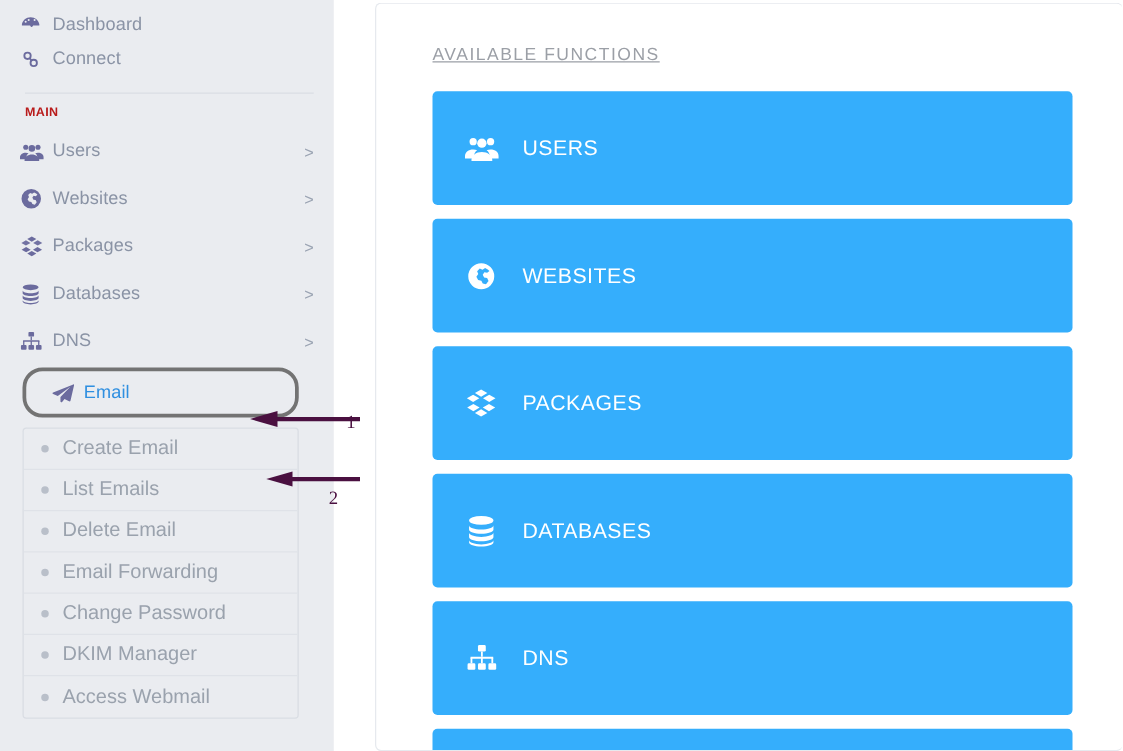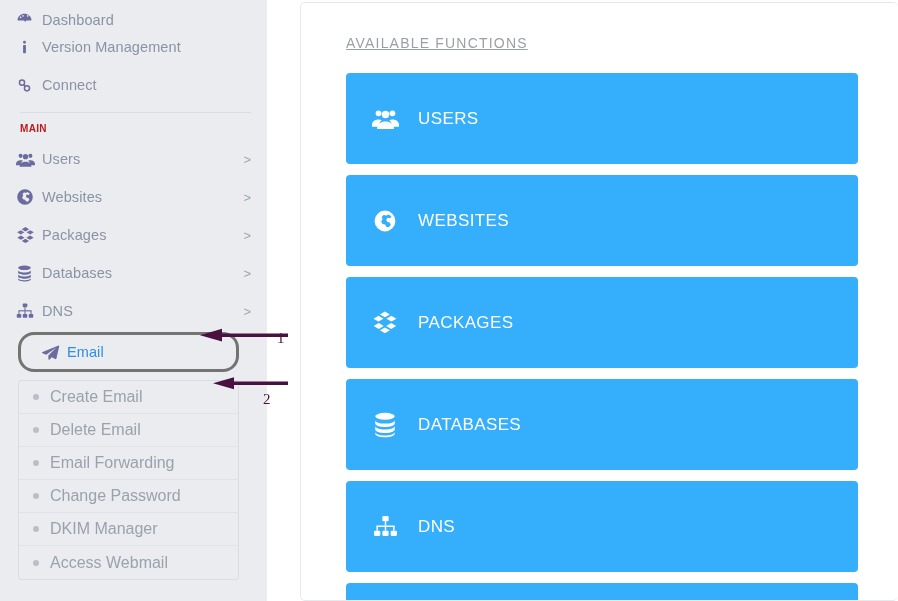--- a/index.html
+++ b/index.html
@@ -168,29 +168,20 @@
 
       <li class="nav-item" style="height:28px; align-items:flex-end;">
         <span class="nav-icon">
           <svg width="17" height="17" viewBox="0 0 24 24" fill="currentColor">
             <path d="M12 4C6.9 4 2.8 7.6 2.1 12.3c-.1.6.4 1.1 1 1.1h17.8c.6 0 1.1-.5 1-1.1C21.2 7.6 17.1 4 12 4zm-5.6 6.2a1.1 1.1 0 1 1 0-2.3 1.1 1.1 0 0 1 0 2.3zm3.4-2.1a1.1 1.1 0 1 1 0-2.3 1.1 1.1 0 0 1 0 2.3zm6.7 0a1.1 1.1 0 1 1 0-2.3 1.1 1.1 0 0 1 0 2.3zm-2.2 4.3-3.1-2.7a1 1 0 0 0-1.4 1.4l2.3 3.2a1.3 1.3 0 0 0 2.2-1.9z"></path>
           </svg>
         </span>
         <span class="nav-label">Dashboard</span>
       </li>
 
-      <li class="nav-item">
-        <span class="nav-icon">
-          <svg width="17" height="17" viewBox="0 0 24 24" fill="currentColor">
-            <circle cx="12" cy="4.6" r="2"></circle>
-            <rect x="10" y="8.4" width="4" height="11.6" rx="1"></rect>
-          </svg>
-        </span>
-        <span class="nav-label">Version Management</span>
-      </li>
 
       <li class="nav-item">
         <span class="nav-icon">
           <svg width="17" height="17" viewBox="0 0 24 24" fill="none" stroke="currentColor" stroke-width="2.1">
             <circle cx="8.5" cy="8" r="3.6"></circle>
             <circle cx="15.5" cy="16" r="3.6"></circle>
             <line x1="10.9" y1="10.7" x2="13.1" y2="13.3"></line>
           </svg>
         </span>
         <span class="nav-label">Connect</span>
@@ -279,20 +270,24 @@
           </svg>
         </span>
         <span class="nav-label">Email</span>
       </li>
     </ul>
 
     <div id="submenu">
       <div class="sub-item">
         <span class="sub-bullet"></span>
         <span class="sub-label">Create Email</span>
+      </div>
+      <div class="sub-item">
+        <span class="sub-bullet"></span>
+        <span class="sub-label">List Emails</span>
       </div>
       <div class="sub-item">
         <span class="sub-bullet"></span>
         <span class="sub-label">Delete Email</span>
       </div>
       <div class="sub-item">
         <span class="sub-bullet"></span>
         <span class="sub-label">Email Forwarding</span>
       </div>
       <div class="sub-item">

